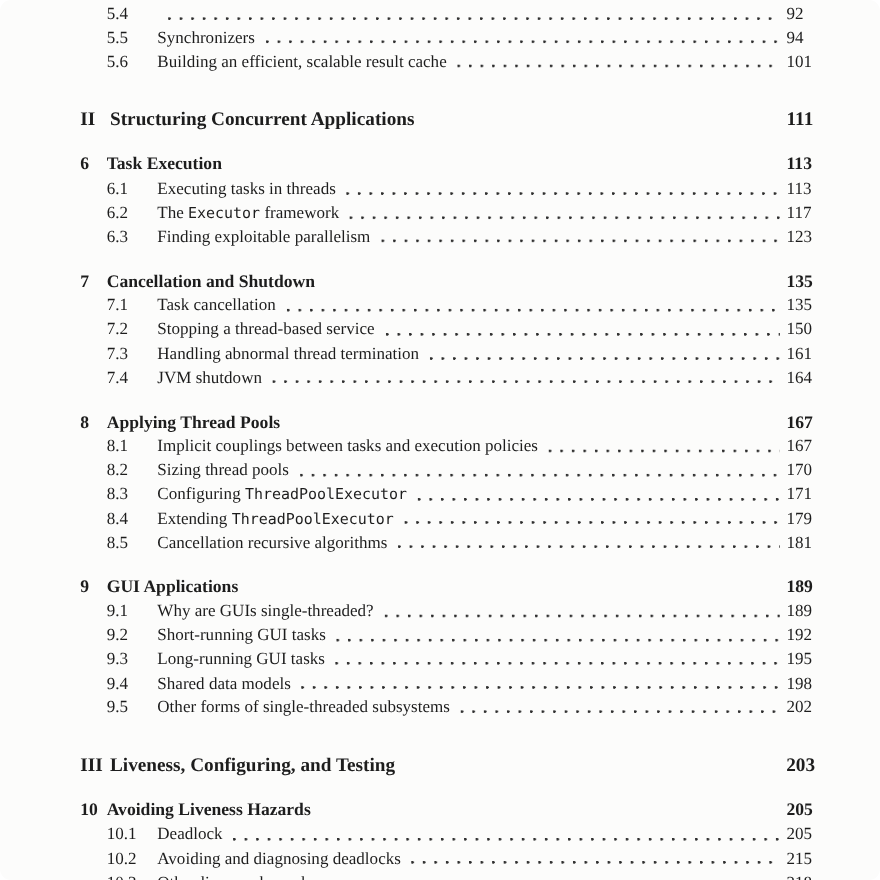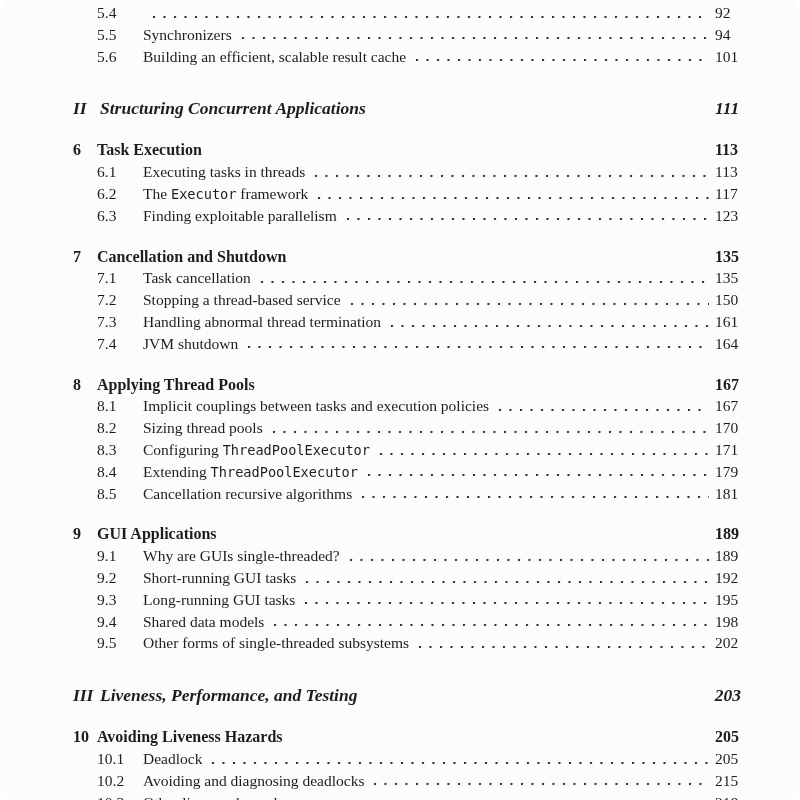--- a/index.html
+++ b/index.html
@@ -36,21 +36,20 @@
     font-size: 16px;
     margin-top: 19px;
   }
   .chapter-h .num { width: 24px; }
   .part-h {
     font-weight: bold;
     font-size: 17.5px;
     line-height: 23px;
     height: 23px;
     margin-top: 30px;
-    font-style: italic;
   }
   .part-h .num { width: 27px; }
   .leader {
     flex: 1 1 auto;
     align-self: stretch;
     margin: 0 6px 0 9px;
     background-image: radial-gradient(circle at 2px 2px, #2e2e2e 1.05px, rgba(0,0,0,0) 1.5px);
     background-size: 10.5px 4.2px;
     background-repeat: repeat-x;
     background-position: left calc(100% - 5px);
@@ -209,21 +208,21 @@
       <span class="pg">198</span>
     </div>
     <div class="row section">
       <span class="num">9.5</span>
       <span class="title"><span>Other forms of single-threaded subsystems</span></span>
       <span class="leader"></span>
       <span class="pg">202</span>
     </div>
     <div class="row part-h">
       <span class="num">III</span>
-      <span class="title">Liveness, Performance, and Testing</span>
+      <span class="title">Liveness, Configuring, and Testing</span>
       <span class="spacer"></span>
       <span class="pg">203</span>
     </div>
     <div class="row chapter-h">
       <span class="num">10</span>
       <span class="title">Avoiding Liveness Hazards</span>
       <span class="spacer"></span>
       <span class="pg">205</span>
     </div>
     <div class="row section">

